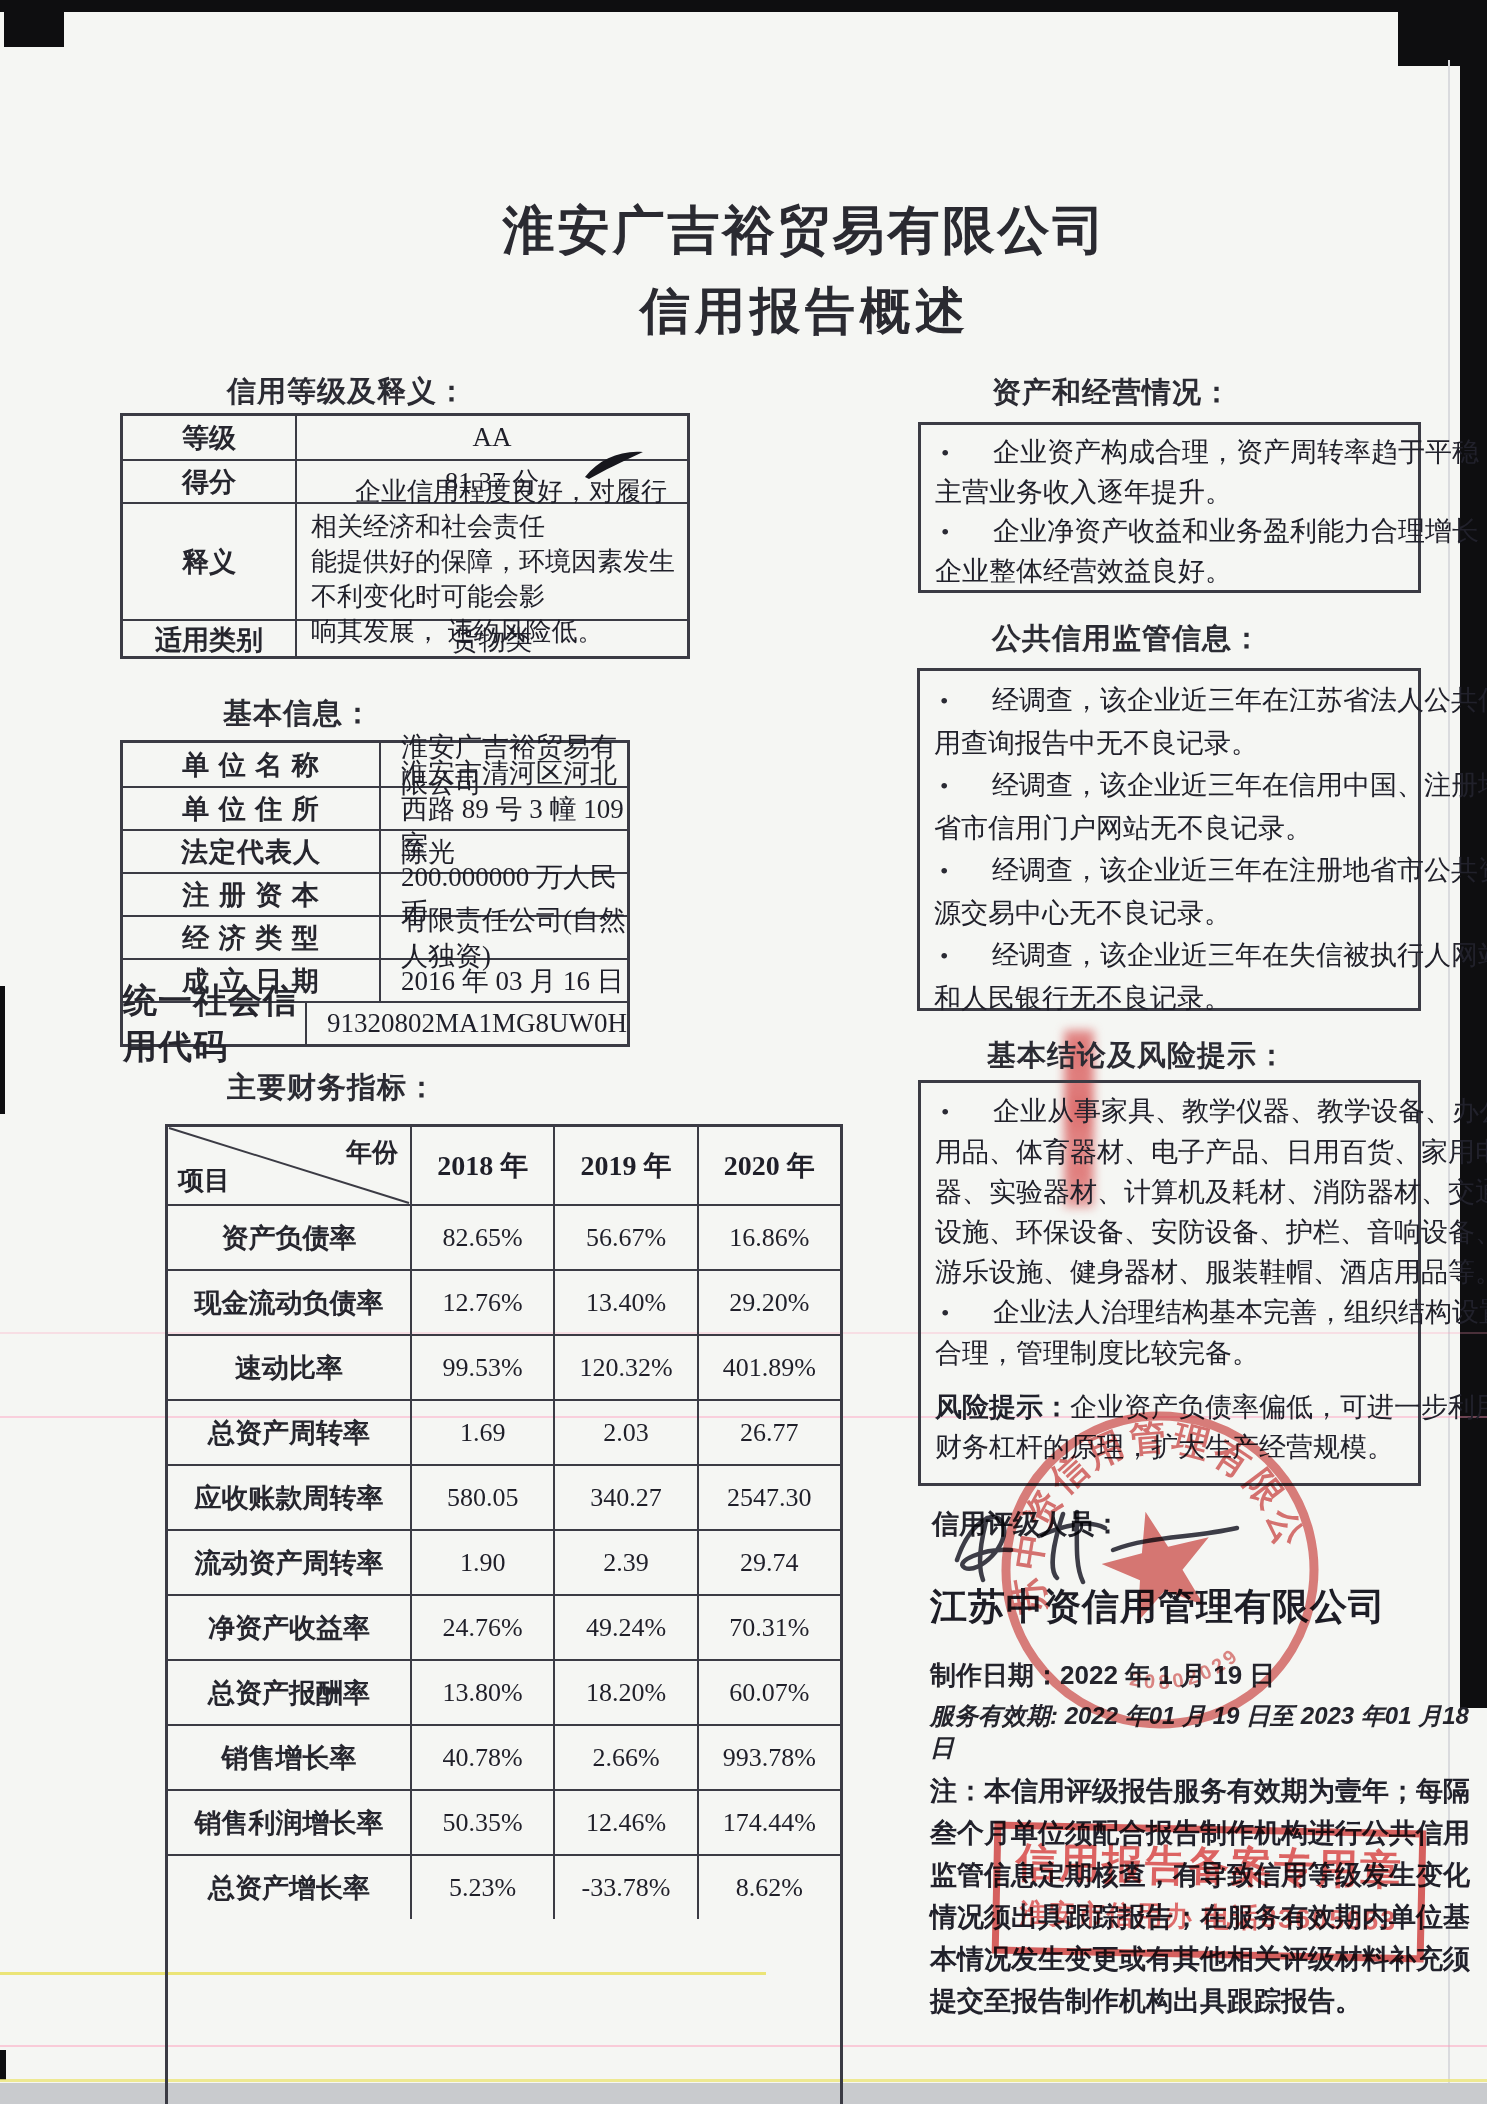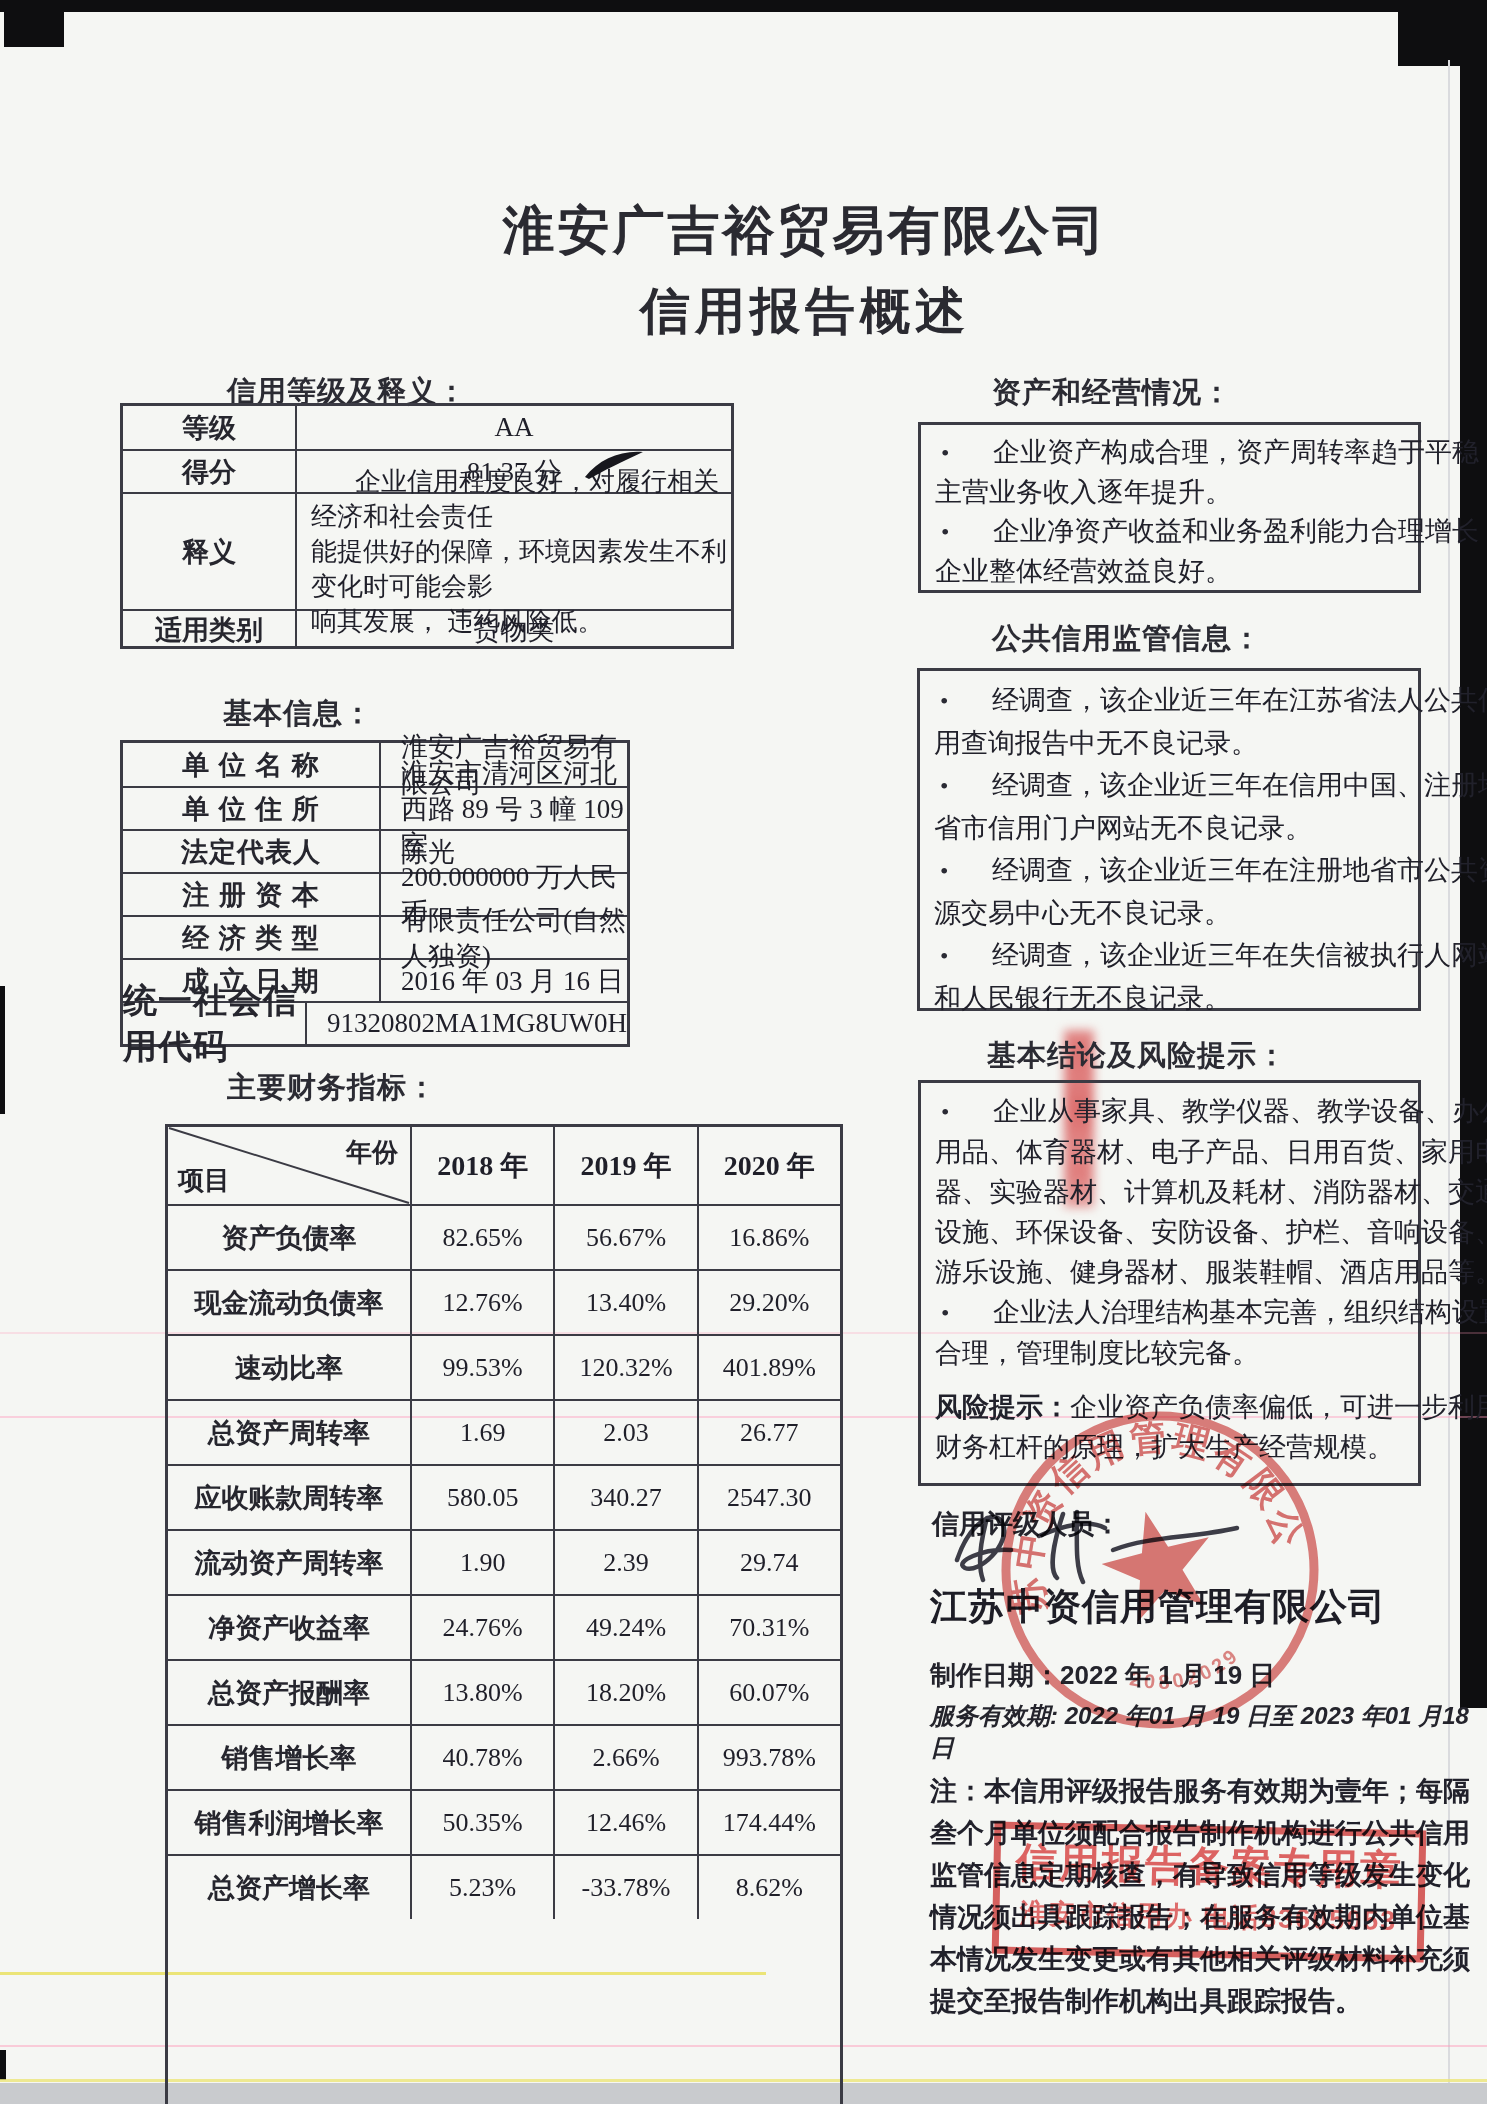--- a/index.html
+++ b/index.html
@@ -16,21 +16,21 @@
          font-size:29px;color:#2b2b33;letter-spacing:1px;white-space:nowrap;}
 
   
   .tbl{position:absolute;border:3px solid #3b3b44;box-sizing:border-box;background:transparent;}
   .trow{display:flex;box-sizing:border-box;border-top:2px solid #3b3b44;}
   .trow:first-child{border-top:none;}
   .lcell{font-family:"Liberation Sans",sans-serif;font-weight:700;font-size:27px;
          display:flex;align-items:center;justify-content:center;box-sizing:border-box;color:#26262e;}
   .vcell{border-left:2px solid #3b3b44;flex:1;display:flex;align-items:center;
          justify-content:center;font-size:27px;box-sizing:border-box;color:#1f1f29;}
-  .rating{left:120px;top:403px;width:614px;height:246px;}
+  .rating{left:120px;top:413px;width:570px;height:246px;}
   .rating .lcell{width:172px;}
   .rating .multi{flex-direction:column;align-items:flex-start;justify-content:center;
                  padding-left:14px;font-size:26px;line-height:35px;}
   .rating .multi .ind{text-indent:44px;}
   .basic{left:120px;top:740px;width:510px;height:307px;}
   .basic .trow{height:43px;}
   .basic .lcell{width:256px;letter-spacing:1px;}
   .basic .vcell{justify-content:flex-start;padding-left:20px;}
   .fin{left:165px;top:1124px;width:678px;height:990px;}
   .fin .trow{height:65px;}

